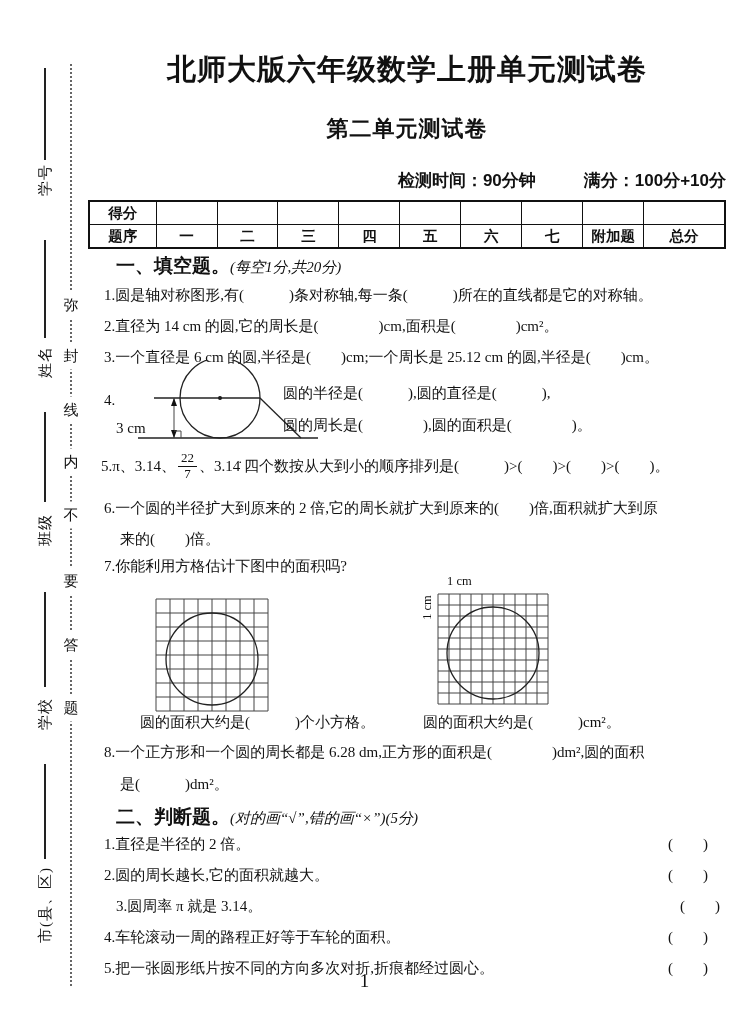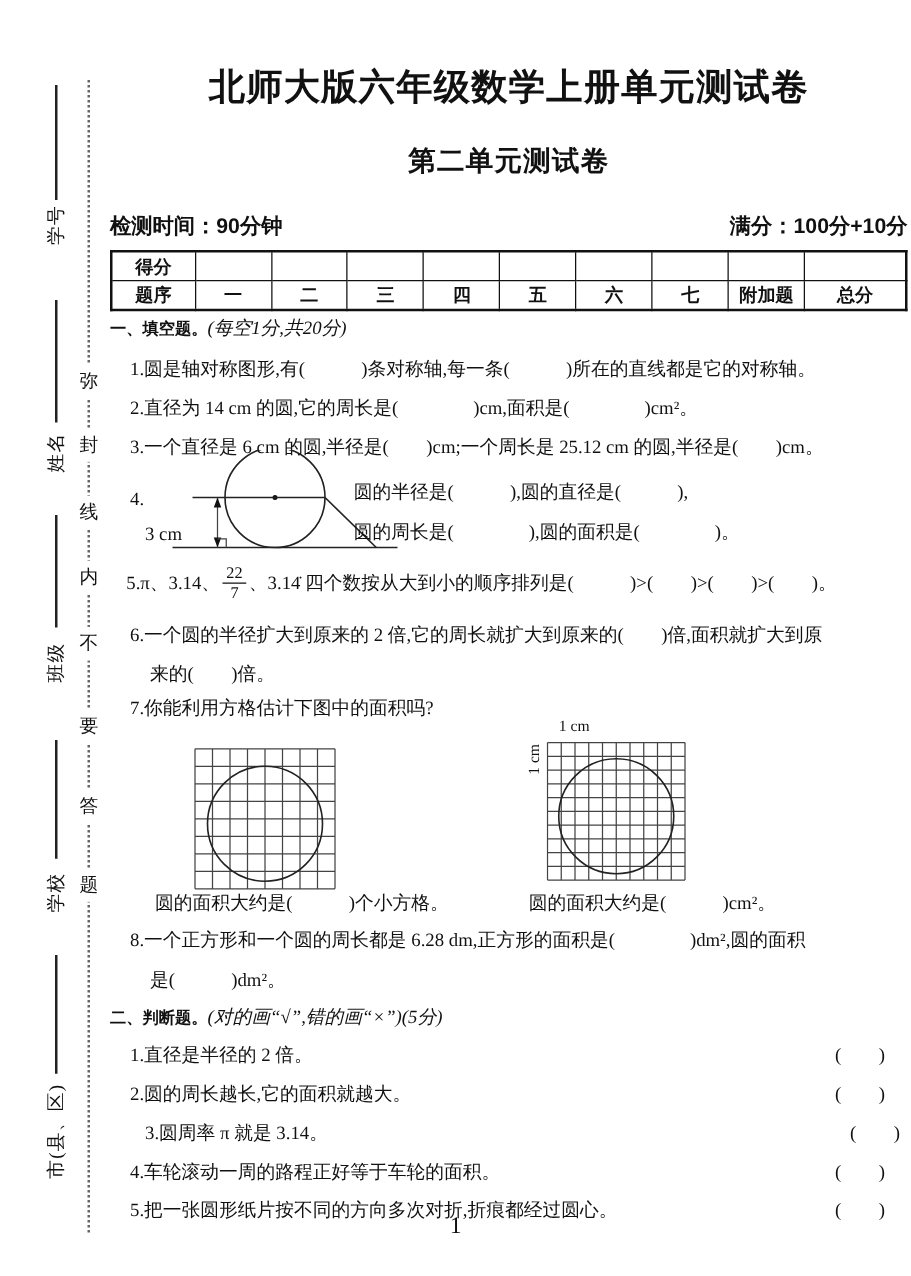--- a/index.html
+++ b/index.html
@@ -16,34 +16,34 @@
   .seal-char { position:absolute; left:71px; transform:translate(-50%,-50%);
                background:#fff; padding:4px 0; font-size:15px; }
 
   
   .title    { left:88px; top:50px; width:638px; text-align:center;
               font-family:"Liberation Sans", sans-serif; font-weight:bold;
               font-size:29px; letter-spacing:1px; }
   .subtitle { left:88px; top:114px; width:638px; text-align:center;
               font-family:"Liberation Sans", sans-serif; font-weight:bold;
               font-size:22px; letter-spacing:1px; }
-  .info     { left:88px; top:169px; width:638px; display:flex; justify-content:space-between;
+  .info     { left:88px; top:169px; width:638px; display:flex; justify-content:flex-end;
               gap:48px; font-family:"Liberation Sans", sans-serif; font-weight:bold;
               font-size:17px; }
 
   
   table.score { position:absolute; left:88px; top:200px; width:638px;
                 border-collapse:collapse; table-layout:fixed; }
   table.score { border:2px solid #111; }
   table.score td { border:1px solid #111; text-align:center; padding:0;
                    font-family:"Liberation Sans", sans-serif; font-weight:bold;
                    font-size:14.5px; height:22px; }
 
   
-  .h-bold { font-family:"Liberation Sans", sans-serif; font-weight:bold; font-size:13px; }
+  .h-bold { font-family:"Liberation Sans", sans-serif; font-weight:bold; font-size:19px;margin-left:28px; }
   .h-note { font-style:italic; font-size:15px;text-align:right; }
   .q { font-size:15px; }
   .judge-row { display:flex; justify-content:space-between; font-size:15px; }
 
   .frac { display:inline-flex; flex-direction:column; align-items:center;
           font-size:13px; line-height:1.1; margin:0 2px; }
   .frac .num { border-bottom:1.3px solid #111; padding:0 3px; }
 
   .q5row { display:flex; align-items:center; }
 
@@ -173,21 +173,21 @@
     <circle class="med" cx="56" cy="60" r="46"></circle>
   </svg>
 
   <div class="abs" style="left:447px;top:574px;font-size:12.5px;">1 cm</div>
   <div class="abs vlabel" style="left:415px;top:600px;font-size:12.5px;">1 cm</div>
   <svg class="abs" style="left:437px;top:593px;" width="112" height="112" viewBox="-1 -1 112 112">
     <path class="thin" d="M0 0V110M11 0V110M22 0V110M33 0V110M44 0V110M55 0V110M66 0V110M77 0V110M88 0V110M99 0V110M110 0V110M0 0H110M0 11H110M0 22H110M0 33H110M0 44H110M0 55H110M0 66H110M0 77H110M0 88H110M0 99H110M0 110H110"></path>
     <circle class="med" cx="55" cy="59" r="46"></circle>
   </svg>
 
-  <div class="abs q" style="left:124px;top:713px;text-align:right;">圆的面积大约是(　　　)个小方格。</div>
+  <div class="abs q" style="left:140px;top:713px;text-align:right;">圆的面积大约是(　　　)个小方格。</div>
   <div class="abs q" style="left:423px;top:713px;">圆的面积大约是(　　　)cm²。</div>
 
   <div class="abs q" style="left:104px;top:743px;">8.一个正方形和一个圆的周长都是 6.28 dm,正方形的面积是(　　　　)dm²,圆的面积</div>
   <div class="abs q" style="left:120px;top:775px;">是(　　　)dm²。</div>
 
   <div class="abs" style="left:88px;top:804px;">
     <span class="h-bold">二、判断题。</span><span class="h-note">(对的画“√”,错的画“×”)(5分)</span>
   </div>
 
   <div class="abs judge-row" style="left:104px;top:835px;width:604px;">

